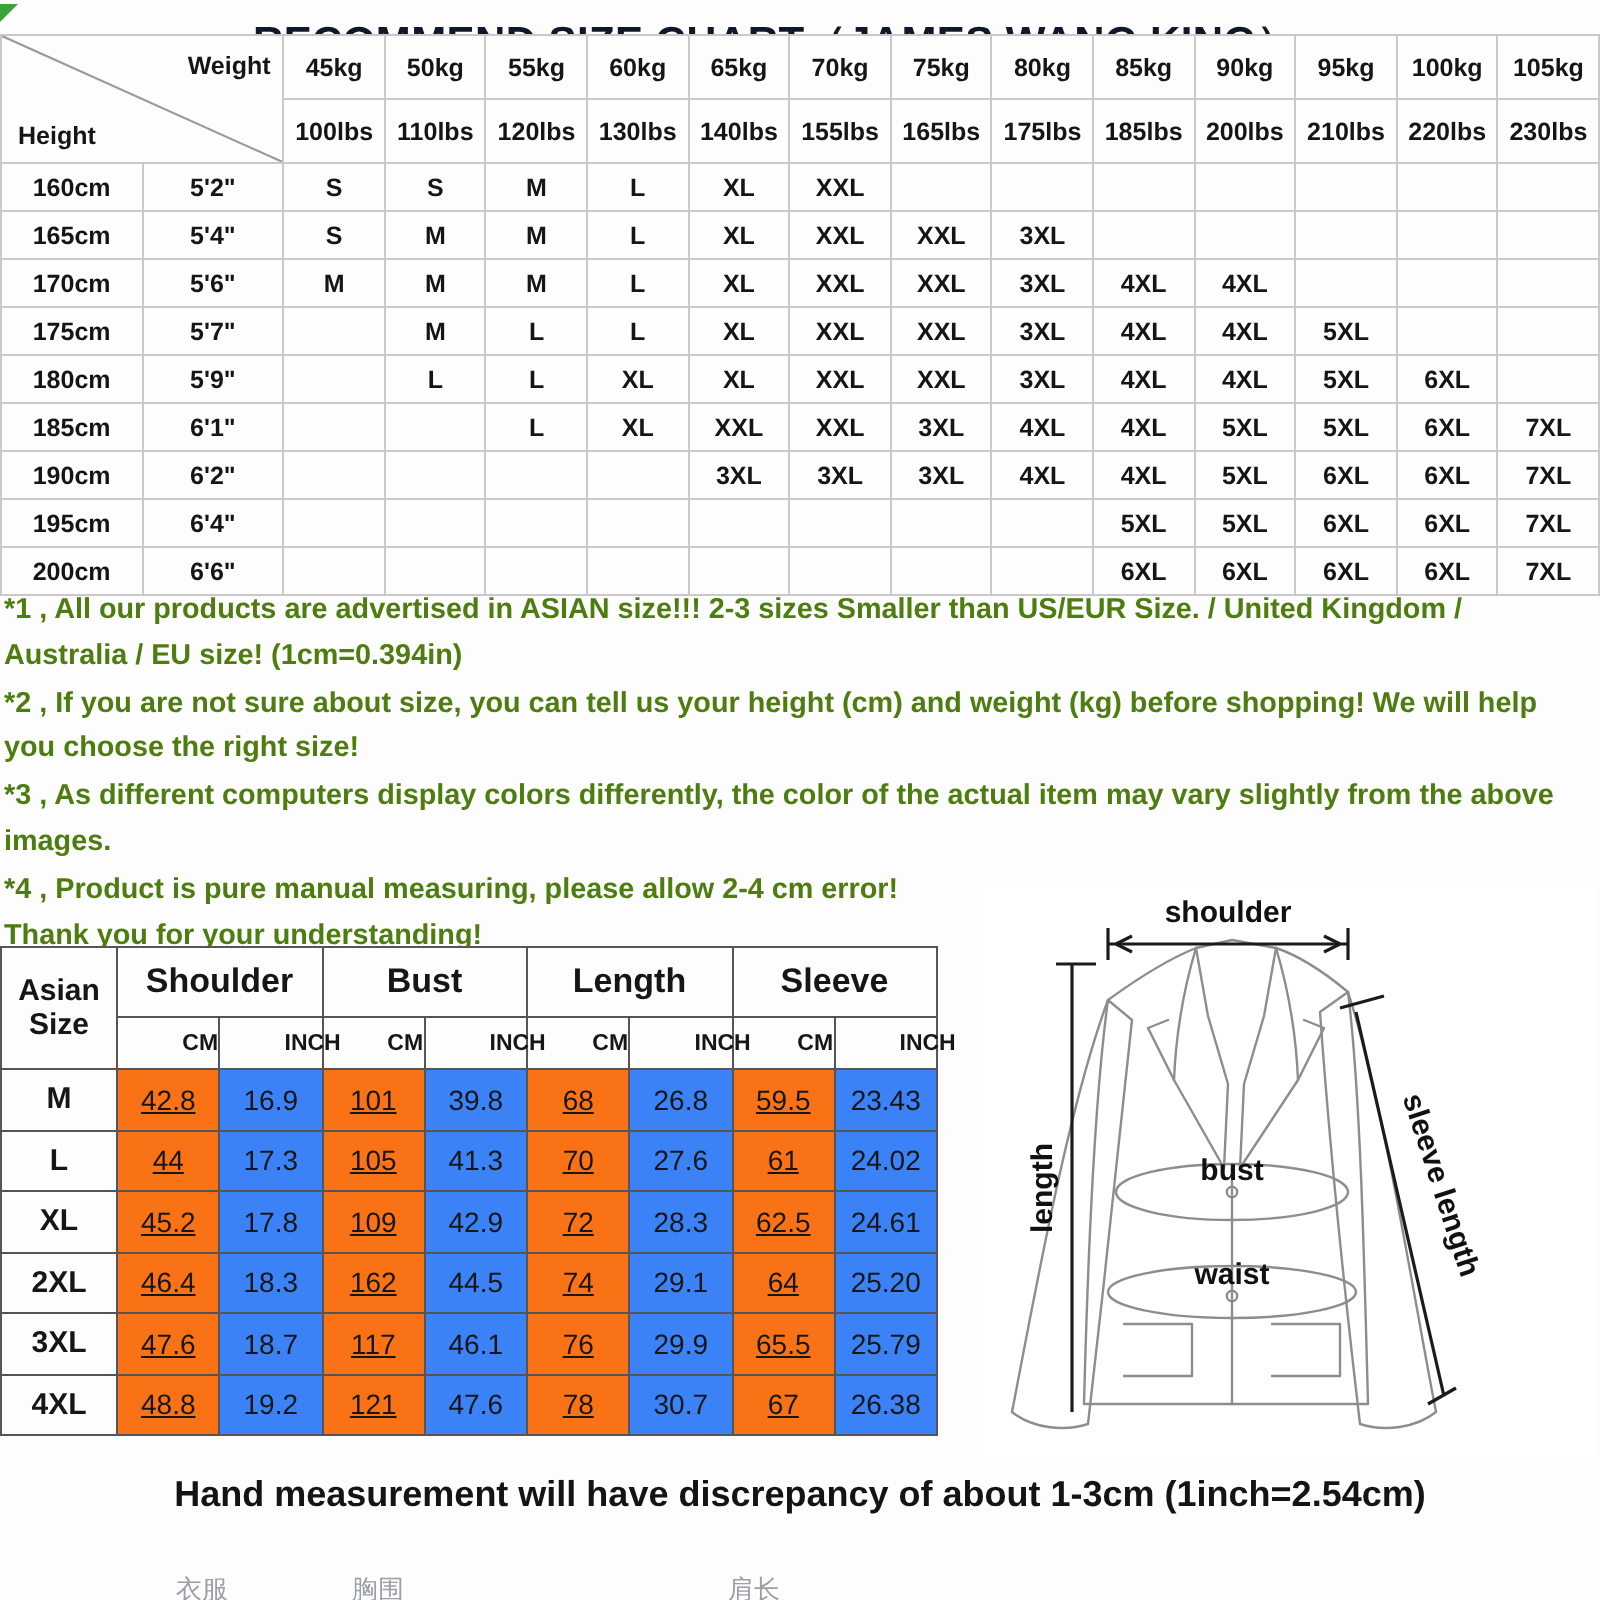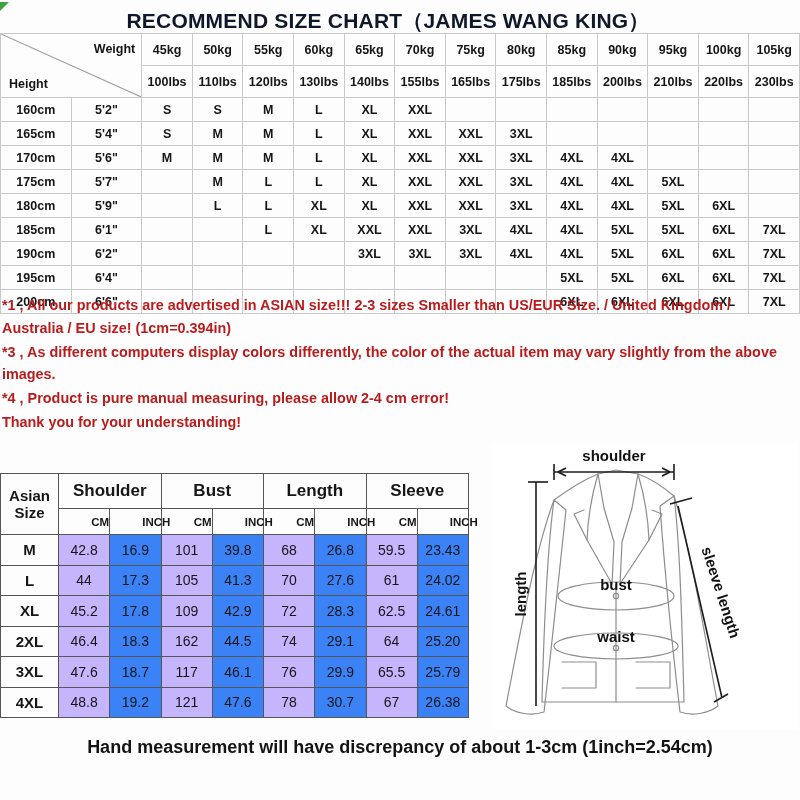--- a/index.html
+++ b/index.html
@@ -17,21 +17,21 @@
     clip-path:polygon(0 0,100% 0,0 100%);}
 
   
   .title{
     position:absolute;left:0;top:7px;width:776px;text-align:center;
     font-size:21px;font-weight:700;letter-spacing:.2px;color:#0f172a;
     font-family:"Liberation Sans","DejaVu Sans",sans-serif;
   }
 
   
-  .rec-wrap{position:absolute;left:0;top:33px;width:800px;}
+  .rec-wrap{position:absolute;left:0;top:17px;width:800px;}
   table.rec{border-collapse:collapse;width:800px;table-layout:fixed;background:#fff;}
   table.rec td{
     border:1px solid #c9c9c9;
     font-size:12.5px;font-weight:700;text-align:center;
     height:23px;padding:0;color:#151515;background:#fdfdfd;
   }
   table.rec td.hdr{font-size:12.5px;font-weight:700;height:31px;background:#fdfdfd;}
   td.c-h{width:58px;margin-top:28px;}
   td.c-f{width:46px;}
   td.c-w{width:49.6px;}
@@ -39,37 +39,37 @@
   td.blank{background:#fafafa;}
   
   .corner{position:relative;background:#fdfdfd;}
   .corner .diag{position:absolute;left:0;top:0;width:100%;height:100%;}
   .corner .wlab{position:absolute;right:6px;top:8px;font-size:12.5px;font-weight:700;}
   .corner .hlab{position:absolute;left:8px;bottom:6px;font-size:12.5px;font-weight:700;}
 
   
   .notes{
     position:absolute;left:2px;top:294px;width:790px;
-    color:#b91c1c;font-size:14.4px;line-height:1.58;font-weight:600;
+    color:#4d7c0f;font-size:14.4px;line-height:1.58;font-weight:600;
     font-family:"Liberation Sans","DejaVu Sans",sans-serif;
   }
   .notes p{margin:0 0 1px 0;}
 
   
   .meas-wrap{position:absolute;left:0;top:473px;width:487px;}
   table.meas{border-collapse:collapse;width:469px;table-layout:fixed;}
   table.meas td{
     border:1px solid #555;
     text-align:center;font-size:14px;color:#161616;
     height:29.5px;padding:0;background:#fdfdfd;font-weight:400;
   }
   table.meas td.grp{font-size:17px;font-weight:700;height:34px;background:#fdfdfd;}
   table.meas td.unit{font-size:11.5px;font-weight:700;height:25px;background:#fdfdfd;padding-left:32px;}
   table.meas td.sz{font-size:15px;font-weight:700;width:57px;background:#fdfdfd;}
-  table.meas td.cm{background:#c4b5fd;}
+  table.meas td.cm{background:#f97316;text-decoration:underline;}
   table.meas td.inch{background:#3b82f6;}
 
   
   .diagram{position:absolute;left:492px;top:444px;width:306px;height:285px;background:#fff;}
 
   
   .bottom-note{
     position:absolute;left:0;top:737px;width:800px;text-align:center;
     font-size:18px;font-weight:700;color:#141414;
   }
@@ -283,20 +283,21 @@
             <td class="c-w shade">6XL</td>
             <td class="c-w shade">6XL</td>
             <td class="c-w ">7XL</td>
           </tr>
         </tbody>
     </table>
   </div>
 
   <div class="notes">
     <p>*1 , All our products are advertised in ASIAN size!!! 2-3 sizes Smaller than US/EUR Size. / United Kingdom / Australia / EU size! (1cm=0.394in)</p>
+    <p>*2 , If you are not sure about size, you can tell us your height (cm) and weight (kg) before shopping! We will help you choose the right size!</p>
     <p>*3 , As different computers display colors differently, the color of the actual item may vary slightly from the above images.</p>
     <p>*4 , Product is pure manual measuring, please allow 2-4 cm error!</p>
     <p>Thank you for your understanding!</p>
   </div>
 
   <div class="meas-wrap">
     <table class="meas">
       <tbody id="meas-body">
           <tr>
             <td class="sz" rowspan="2">
@@ -442,14 +443,19 @@
         <text x="124" y="146" text-anchor="middle">bust</text>
         <text x="124" y="198" text-anchor="middle">waist</text>
         <text x="34" y="150" text-anchor="middle" transform="rotate(-90 34 150)">length</text>
         <text x="224" y="150" text-anchor="middle" transform="rotate(72 224 150)">sleeve length</text>
       </g>
     </svg>
   </div>
 
   <div class="bottom-note">Hand measurement will have discrepancy of about 1-3cm (1inch=2.54cm)</div>
 
+  <div class="footer-cn">
+    <span style="left:88px">衣服</span>
+    <span style="left:176px">胸围</span>
+    <span style="left:364px">肩长</span>
+  </div>
 
 </div>
 
 </body></html>

